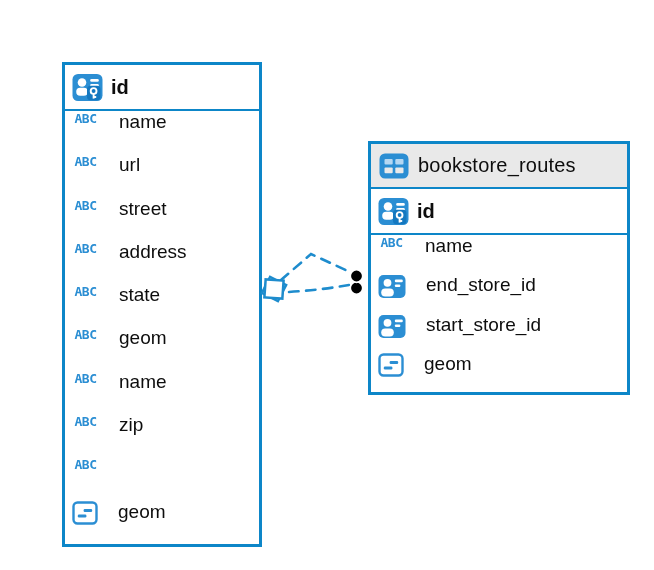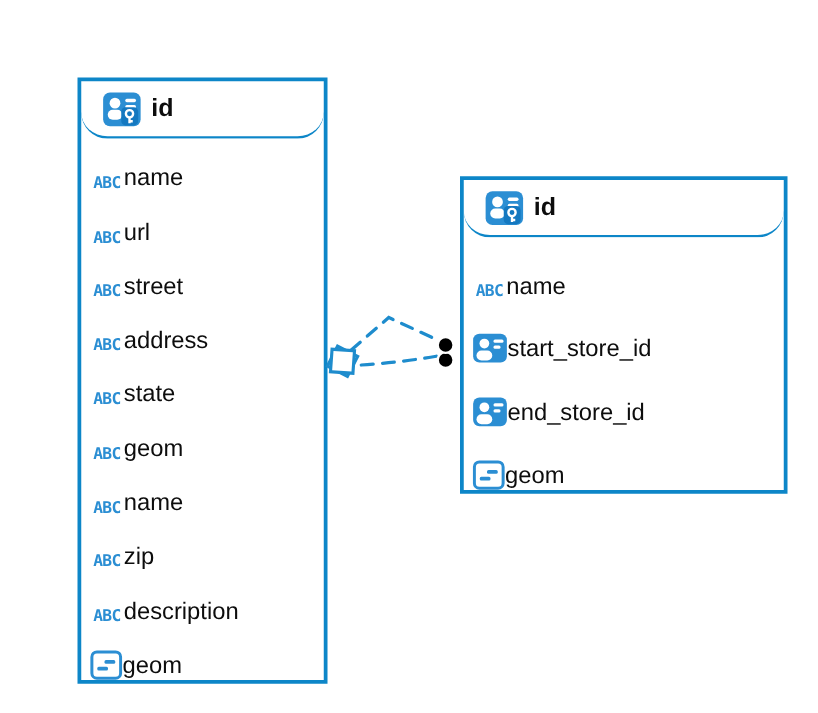--- a/index.html
+++ b/index.html
@@ -24,24 +24,24 @@
   .thead{height:45px;flex:0 0 45px;display:flex;align-items:center;gap:9px;
     padding:0 8px;border-bottom:2px solid var(--table-border);font-size:20px;
     font-weight:400;letter-spacing:.2px;}
   .t1 .thead{background:var(--header-orange);}
   .t2 .thead{background:var(--header-gray);}
   .t1 .cellb{fill:var(--header-orange);}
   .t2 .cellb{fill:var(--header-gray);}
   .cellt{fill:#b5d7f2;}
 
   .pkrow{height:46px;flex:0 0 46px;display:flex;align-items:center;gap:8px;
-    padding:0 17px;border-bottom:2px solid var(--table-border);
-    font-size:20px;font-weight:700;border-radius:21px;}
+    padding:0 7px;border-bottom:2px solid var(--table-border);
+    font-size:20px;font-weight:700;}
   .tbody{flex:1;display:flex;flex-direction:column;}
-  .row{flex:1;display:flex;align-items:flex-end;gap:0;padding:0 7px;
+  .row{flex:1;display:flex;align-items:flex-start;gap:20px;padding:0 7px;
     font-size:19px;font-weight:400;}
   .icon{flex:0 0 auto;display:inline-flex;align-items:center;justify-content:center;}
   .abc{width:27px;font-family:"DejaVu Sans Mono", monospace;font-weight:800;
     font-size:13px;letter-spacing:-.5px;color:var(--accent-blue);}
   .flabel,.ttitle,.pklabel{white-space:nowrap;}
 
   .links{position:absolute;left:0;top:0;pointer-events:none;}
   .links .hit{pointer-events:all;}
 </style>
 </head>
@@ -96,36 +96,47 @@
       <div class="row">
         <span class="icon abc">ABC</span>
         <span class="flabel">name</span>
       </div>
       <div class="row">
         <span class="icon abc">ABC</span>
         <span class="flabel">zip</span>
       </div>
       <div class="row">
         <span class="icon abc">ABC</span>
-        <span class="flabel">description</span>
       </div>
       <div class="row">
         <span class="icon">
           <svg width="26" height="24" viewBox="0 0 26 24">
             <rect x="1.5" y="1.5" width="23" height="21" rx="4" fill="#fff" stroke="var(--accent-blue)" stroke-width="2.4"></rect>
             <rect x="11.6" y="8" width="8.6" height="3" rx="1.2" fill="var(--accent-blue)"></rect>
             <rect x="5.8" y="13.4" width="8.6" height="3" rx="1.2" fill="var(--accent-blue)"></rect>
           </svg>
         </span>
         <span class="flabel">geom</span>
       </div>
     </div>
   </div>
 
   <div class="er-table t2">
+    <div class="thead">
+      <span class="icon">
+        <svg width="30" height="26" viewBox="0 0 30 26">
+          <rect x="0.5" y="0.5" width="29" height="25" rx="5.5" fill="var(--accent-blue)"></rect>
+          <rect class="cellt" x="5.5" y="6" width="8.2" height="5.6" rx="1"></rect>
+          <rect class="cellt" x="16.3" y="6" width="8.2" height="5.6" rx="1"></rect>
+          <rect class="cellb" x="5.5" y="14.6" width="8.2" height="5.6" rx="1"></rect>
+          <rect class="cellb" x="16.3" y="14.6" width="8.2" height="5.6" rx="1"></rect>
+        </svg>
+      </span>
+      <span class="ttitle">bookstore_routes</span>
+    </div>
 
     <div class="pkrow">
       <span class="icon">
         <svg width="31" height="29" viewBox="0 0 31 29">
           <rect x="0.5" y="1" width="30" height="27" rx="5.5" fill="var(--accent-blue)"></rect>
           <circle cx="10" cy="9.5" r="4.3" fill="#fff"></circle>
           <rect x="4.2" y="14.8" width="11.6" height="8" rx="4" fill="#fff"></rect>
           <rect x="18.2" y="6" width="8.6" height="2.7" rx="1.3" fill="#fff"></rect>
           <rect x="18.2" y="11" width="8.6" height="2.7" rx="1.3" fill="#fff"></rect>
           <rect x="15" y="12.8" width="13.5" height="14.5" rx="3.5" fill="#1478c0"></rect>
@@ -145,33 +156,33 @@
       <div class="row">
         <span class="icon">
           <svg width="28" height="25" viewBox="0 0 28 25">
             <rect x="0.5" y="1" width="27" height="23" rx="5" fill="var(--accent-blue)"></rect>
             <circle cx="9.5" cy="8.8" r="3.9" fill="#fff"></circle>
             <rect x="3.2" y="14.4" width="12.6" height="8" rx="4" fill="#fff"></rect>
             <rect x="16.8" y="5.6" width="8" height="2.6" rx="1.2" fill="#fff"></rect>
             <rect x="16.8" y="10.4" width="5.6" height="2.6" rx="1.2" fill="#fff"></rect>
           </svg>
         </span>
-        <span class="flabel">start_store_id</span>
+        <span class="flabel">end_store_id</span>
       </div>
       <div class="row">
         <span class="icon">
           <svg width="28" height="25" viewBox="0 0 28 25">
             <rect x="0.5" y="1" width="27" height="23" rx="5" fill="var(--accent-blue)"></rect>
             <circle cx="9.5" cy="8.8" r="3.9" fill="#fff"></circle>
             <rect x="3.2" y="14.4" width="12.6" height="8" rx="4" fill="#fff"></rect>
             <rect x="16.8" y="5.6" width="8" height="2.6" rx="1.2" fill="#fff"></rect>
             <rect x="16.8" y="10.4" width="5.6" height="2.6" rx="1.2" fill="#fff"></rect>
           </svg>
         </span>
-        <span class="flabel">end_store_id</span>
+        <span class="flabel">start_store_id</span>
       </div>
       <div class="row">
         <span class="icon">
           <svg width="26" height="24" viewBox="0 0 26 24">
             <rect x="1.5" y="1.5" width="23" height="21" rx="4" fill="#fff" stroke="var(--accent-blue)" stroke-width="2.4"></rect>
             <rect x="11.6" y="8" width="8.6" height="3" rx="1.2" fill="var(--accent-blue)"></rect>
             <rect x="5.8" y="13.4" width="8.6" height="3" rx="1.2" fill="var(--accent-blue)"></rect>
           </svg>
         </span>
         <span class="flabel">geom</span>

